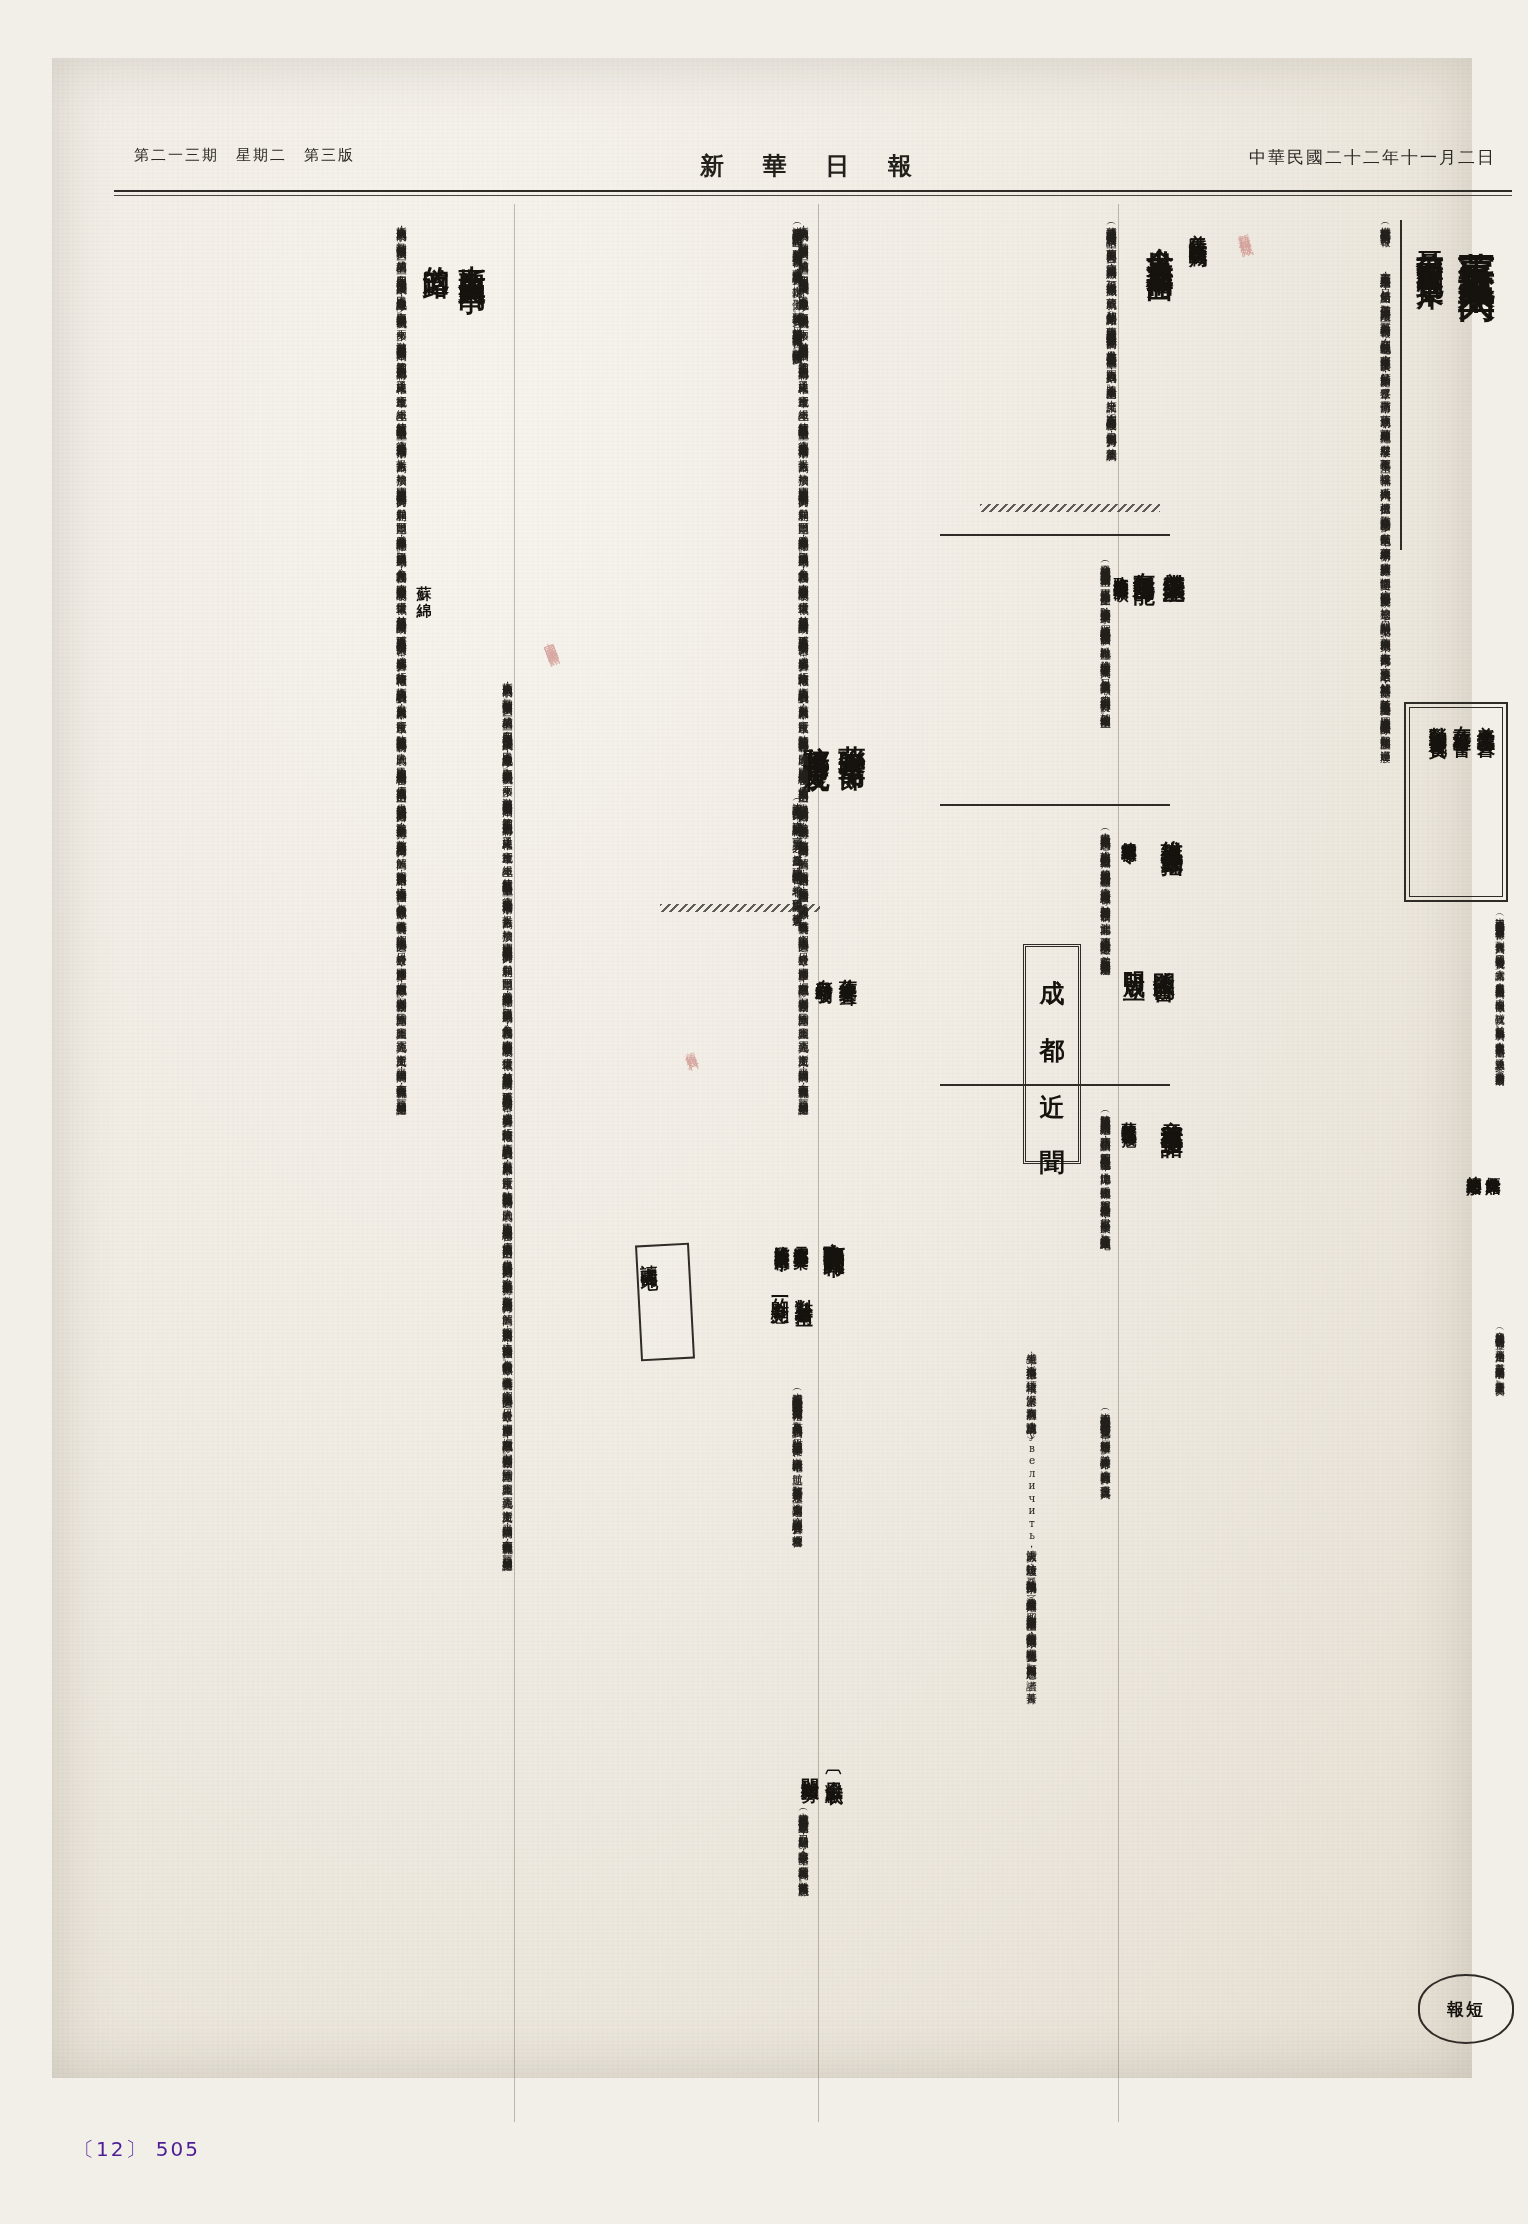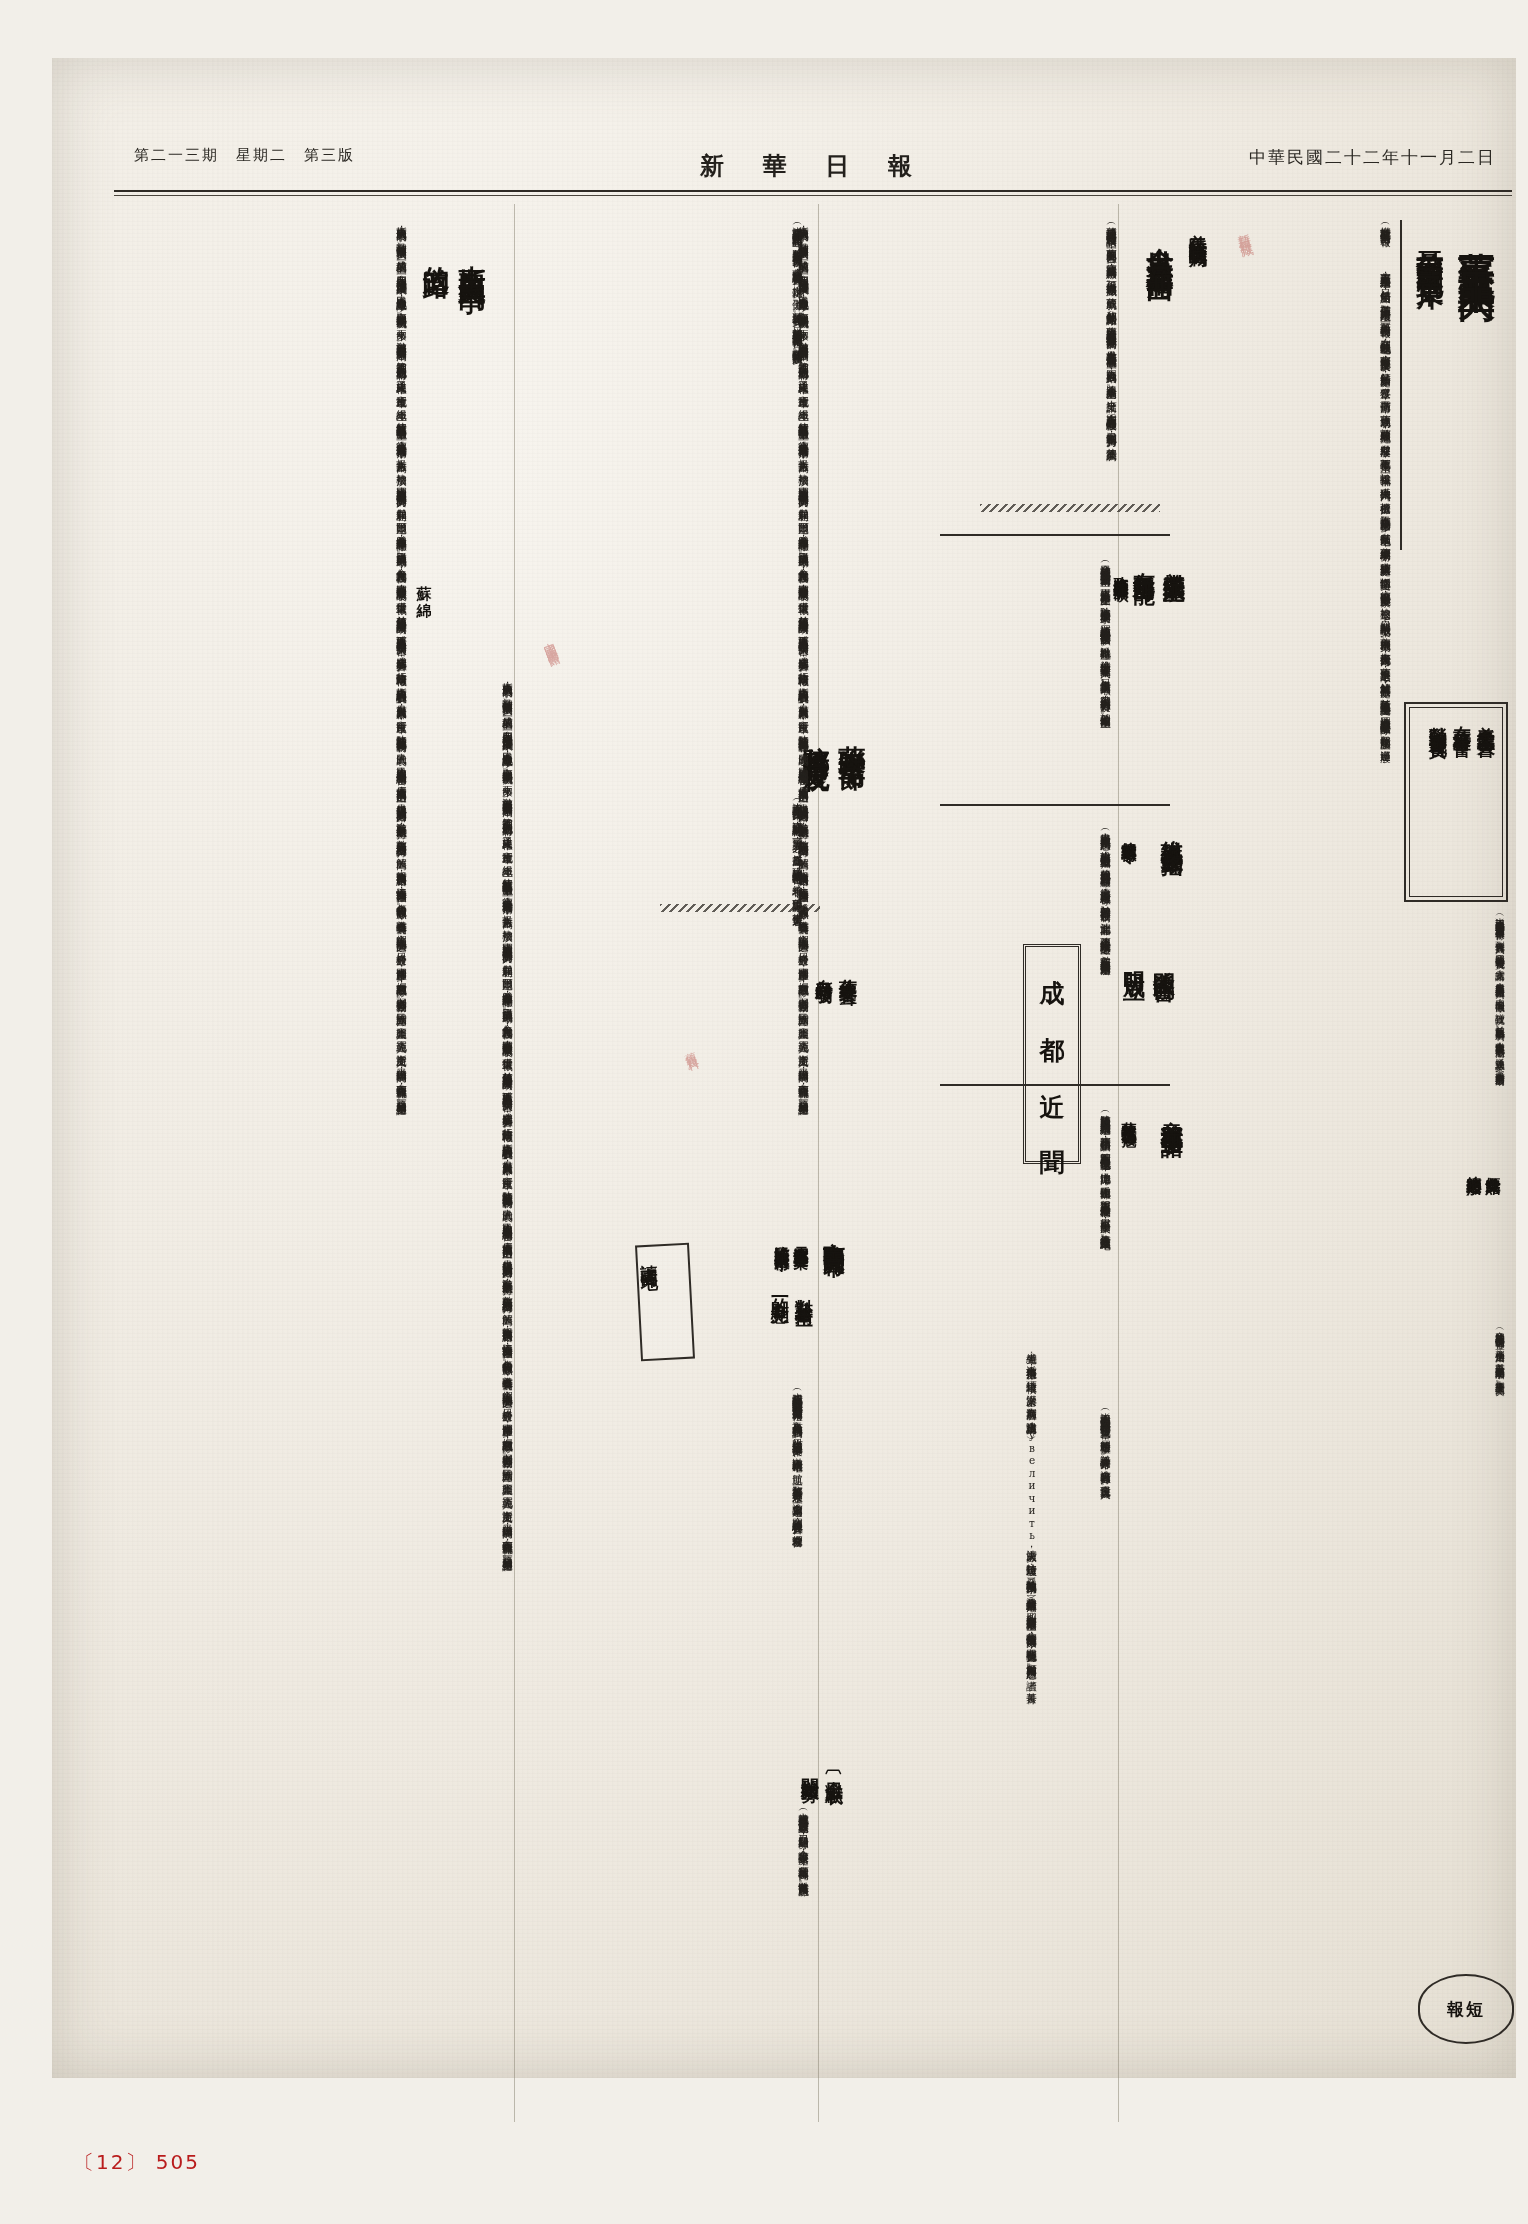--- a/index.html
+++ b/index.html
@@ -22,21 +22,20 @@
   
   .paper {
     position: absolute;
     left: 52px;
     top: 58px;
     width: 1420px;
     height: 2020px;
     background:
       radial-gradient(ellipse at 30% 20%, #f7f4ee 0%, #efeae1 55%, #e6e0d4 100%);
     box-shadow: inset 0 0 60px rgba(120,110,95,0.25);
-    padding-left: 44px;
   }
   .noise {
     position: absolute;
     inset: 0;
     pointer-events: none;
     background-image:
       repeating-linear-gradient(0deg, rgba(0,0,0,0.020) 0px, rgba(0,0,0,0.0) 2px, rgba(0,0,0,0.0) 4px),
       repeating-linear-gradient(90deg, rgba(0,0,0,0.018) 0px, rgba(0,0,0,0.0) 3px, rgba(0,0,0,0.0) 5px);
     opacity: .8;
   }
@@ -242,24 +241,24 @@
     font-weight: bold;
     font-size: 17px;
     letter-spacing: 2px;
     color: #16130f;
     white-space: nowrap;
   }
 
   .footer {
     position: absolute;
     left: 74px;
-    bottom: 48px;
+    bottom: 61px;
     font-family: "DejaVu Sans", sans-serif;
     font-size: 20px;
-    color: #b91c1c;
+    color: #4c1d95;
     letter-spacing: 2px;
   }
 
   .wavy {
     position: absolute;
     height: 8px;
     background:
       repeating-linear-gradient(135deg, #2f2b26 0 2px, transparent 2px 6px);
     opacity: .75;
   }

